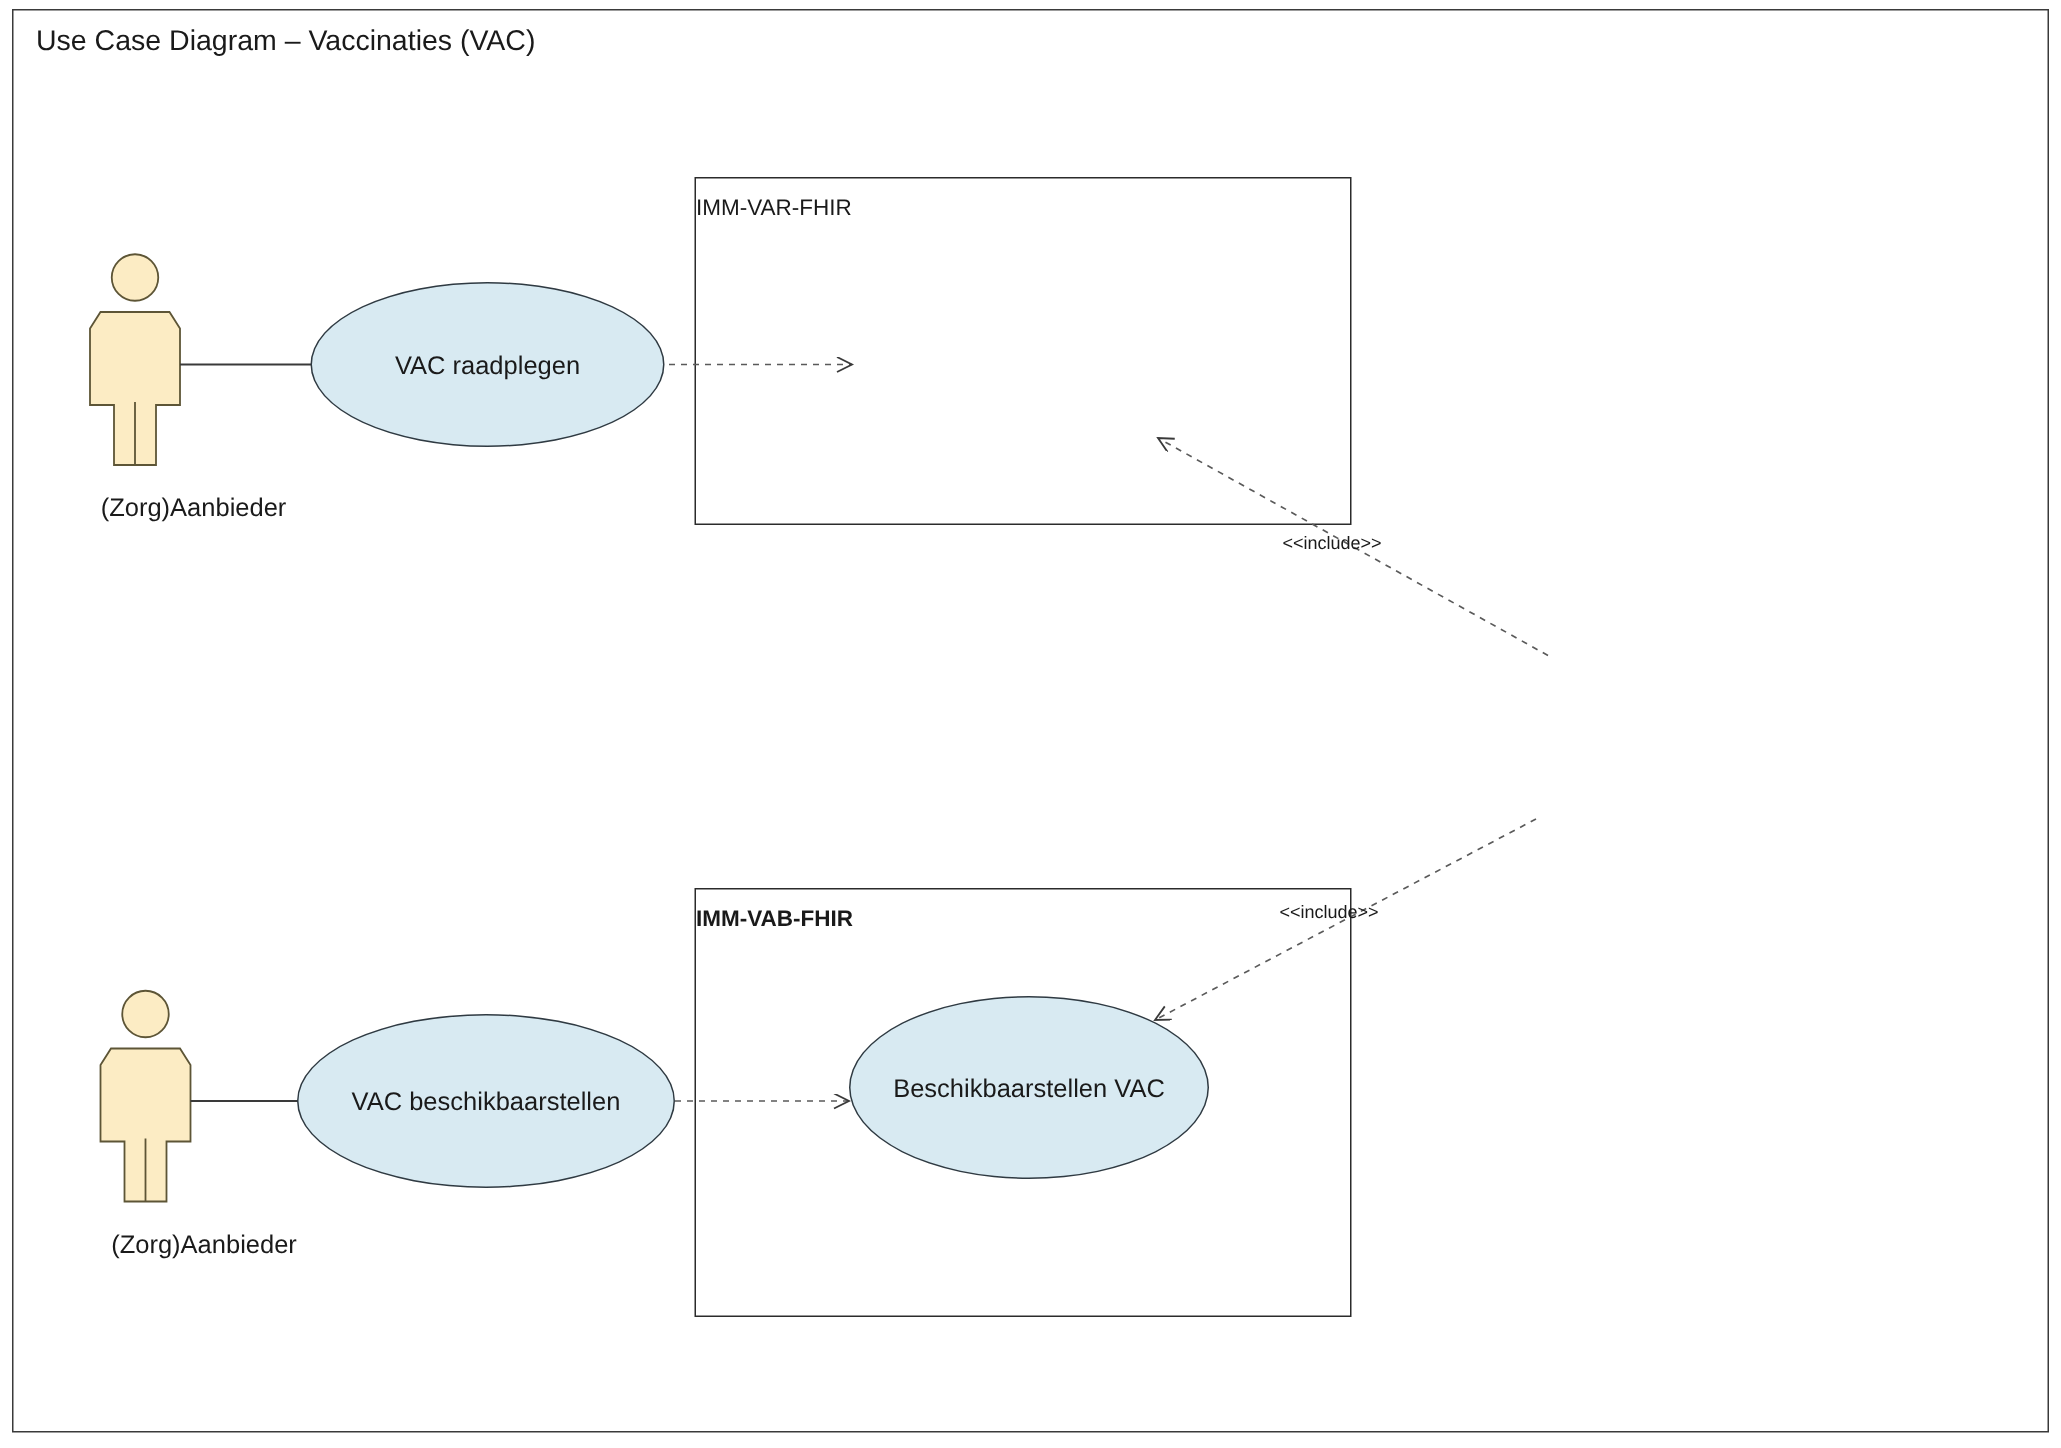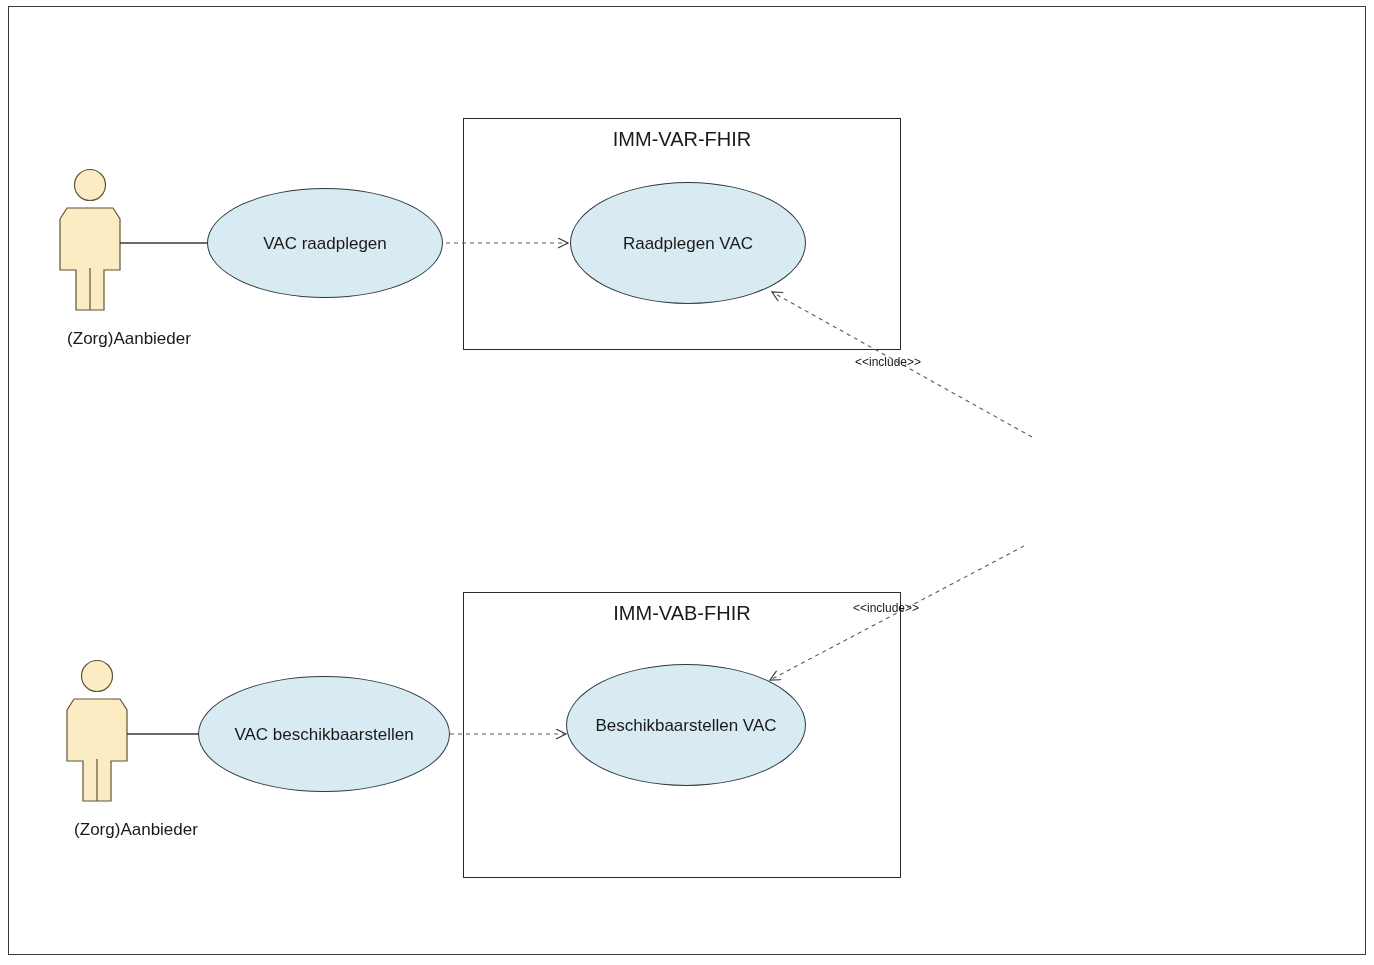--- a/index.html
+++ b/index.html
@@ -44,22 +44,21 @@
     position: absolute;
     border: 1px solid #2b2b2b;
     box-sizing: border-box;
     background: transparent;
   }
   .system-box-label {
     position: absolute;
     top: 10px;
     left: 0;
     width: 100%;
-    text-align: center;
-    font-size: 20px;
+    font-size: 15px;
     line-height: 20px;
     color: #1a1a1a;
     white-space: nowrap;
   }
   
   .usecase {
     position: absolute;
     border: 1.2px solid #2f3a42;
     border-radius: 50%;
     background: #d8eaf2;
@@ -116,26 +115,27 @@
     pointer-events: none;
   }
 </style>
 </head>
 <body>
 
 <div id="canvas">
 
   <div class="frame"></div>
 
+  <div class="diagram-title">Use Case Diagram – Vaccinaties (VAC)</div>
 
   <div class="system-box" style="left:463px; top:118px; width:438px; height:232px;">
     <div class="system-box-label">IMM-VAR-FHIR</div>
   </div>
 
-  <div class="system-box" style="left:463px; top:592px; width:438px; height:286px;">
+  <div class="system-box" style="left:463px; top:592px; width:438px; height:286px;font-weight:bold;">
     <div class="system-box-label">IMM-VAB-FHIR</div>
   </div>
 
   <svg class="overlay" viewBox="0 0 1374 965">
     <defs>
       <marker id="open-arrow" markerWidth="14" markerHeight="14" refX="11" refY="5" orient="auto" markerUnits="userSpaceOnUse">
         <path d="M 1,0 L 11,5 L 1,10" fill="none" stroke="#3a3a3a" stroke-width="1.2"></path>
       </marker>
     </defs>
 
@@ -161,23 +161,20 @@
 
     <line x1="1032" y1="437" x2="772" y2="292" stroke="#5a5a5a" stroke-width="1.1" stroke-dasharray="4,4" marker-end="url(#open-arrow)"></line>
 
     <line x1="1024" y1="546" x2="770" y2="680" stroke="#5a5a5a" stroke-width="1.1" stroke-dasharray="4,4" marker-end="url(#open-arrow)"></line>
   </svg>
 
   <div class="usecase" style="left:207px; top:188px; width:236px; height:110px;justify-content:center;">
     <span>VAC raadplegen</span>
   </div>
 
-  <div class="usecase" style="left:570px; top:182px; width:236px; height:122px;">
-    <span>Raadplegen VAC</span>
-  </div>
 
   <div class="usecase" style="left:198px; top:676px; width:252px; height:116px;">
     <span>VAC beschikbaarstellen</span>
   </div>
 
   <div class="usecase" style="left:566px; top:664px; width:240px; height:122px;">
     <span>Beschikbaarstellen VAC</span>
   </div>
 
 

